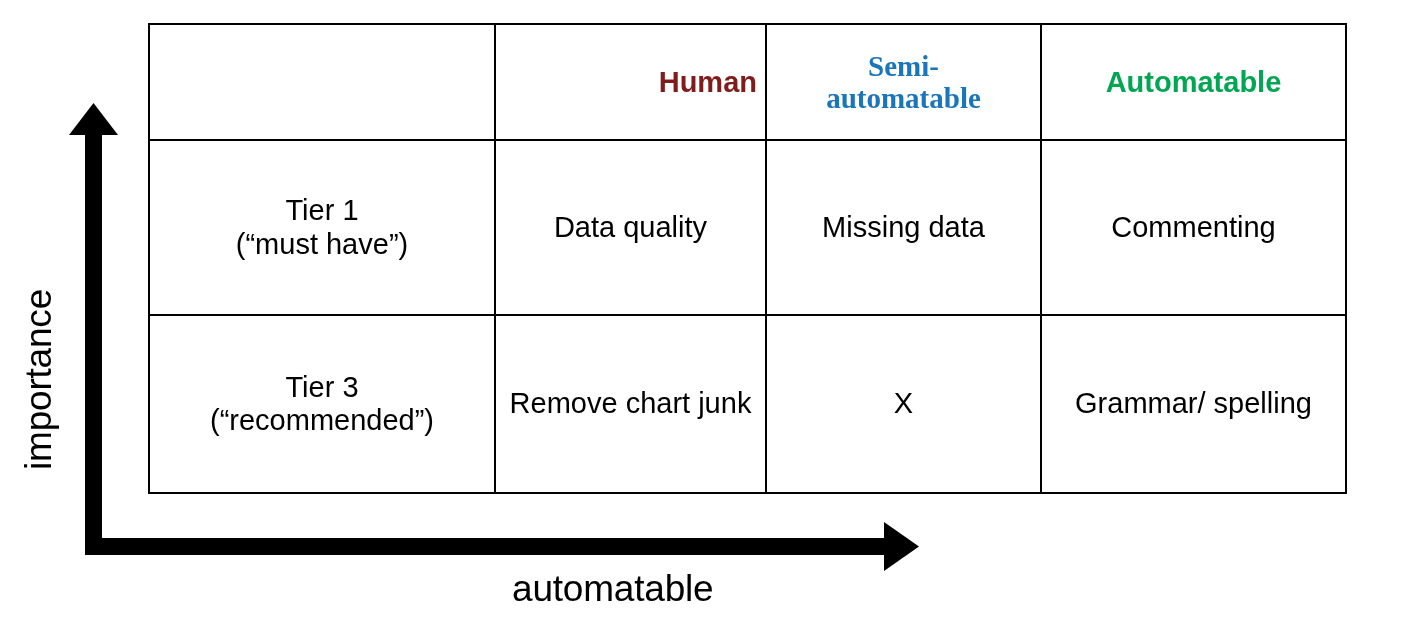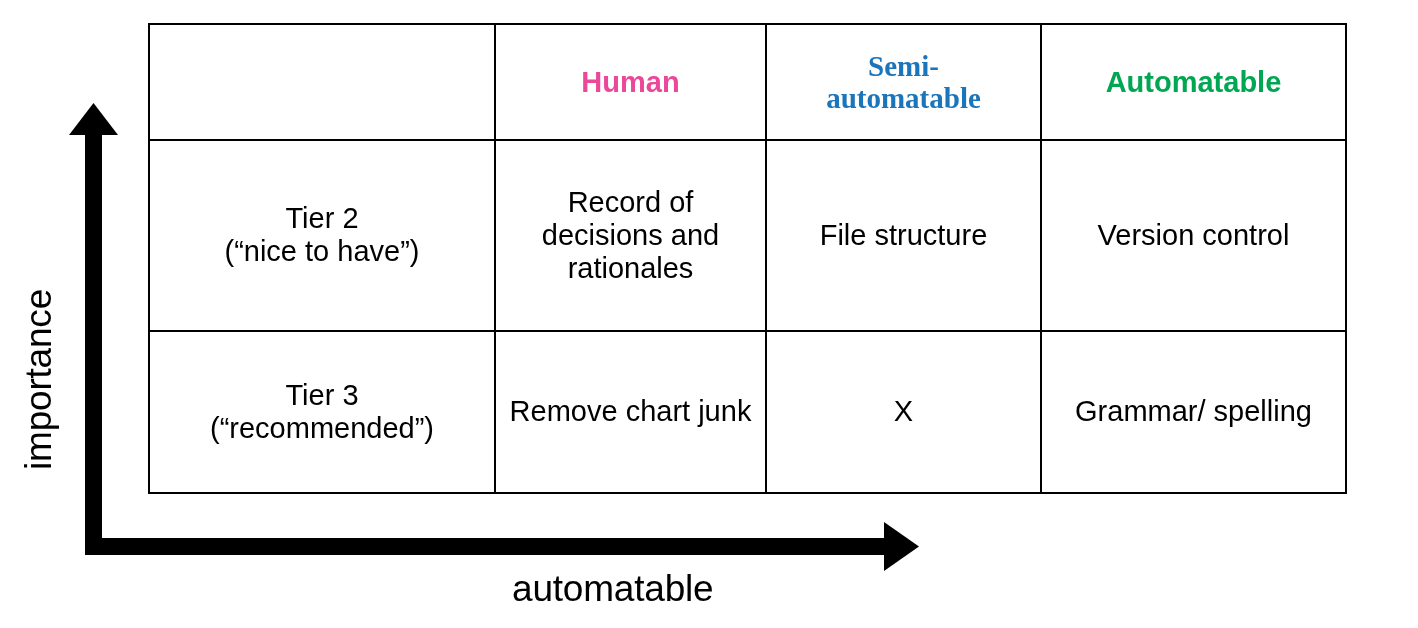--- a/index.html
+++ b/index.html
@@ -125,34 +125,34 @@
 <table id="matrix-table">
   <colgroup>
     <col class="c-label">
     <col class="c-human">
     <col class="c-semi">
     <col class="c-auto">
   </colgroup>
   <thead>
     <tr>
       <th class="corner-blank"></th>
-      <th style="color:#ec4899;">Human</th>
+      <th style="color:#7f1d1d;text-align:right;">Human</th>
       <th style="color:#1a75bb;font-family:Liberation Serif, serif;"><span>Semi-</span><br><span>automatable</span></th>
       <th style="color:#00a651;">Automatable</th>
     </tr>
   </thead>
   <tbody>
-    <tr class="tier-2">
+    <tr class="tier-1">
       <td class="row-label">
-        <span class="nowrap">Tier 2</span><br>
-        <span class="nowrap">(“nice to have”)</span>
+        <span class="nowrap">Tier 1</span><br>
+        <span class="nowrap">(“must have”)</span>
       </td>
-      <td>Record of decisions and rationales</td>
-      <td>File structure</td>
-      <td>Version control</td>
+      <td>Data quality</td>
+      <td>Missing data</td>
+      <td>Commenting</td>
     </tr>
     <tr class="tier-3">
       <td class="row-label">
         <span class="nowrap">Tier 3</span><br>
         <span class="nowrap">(“recommended”)</span>
       </td>
       <td>Remove chart junk</td>
       <td>X</td>
       <td>Grammar/ spelling</td>
     </tr>

